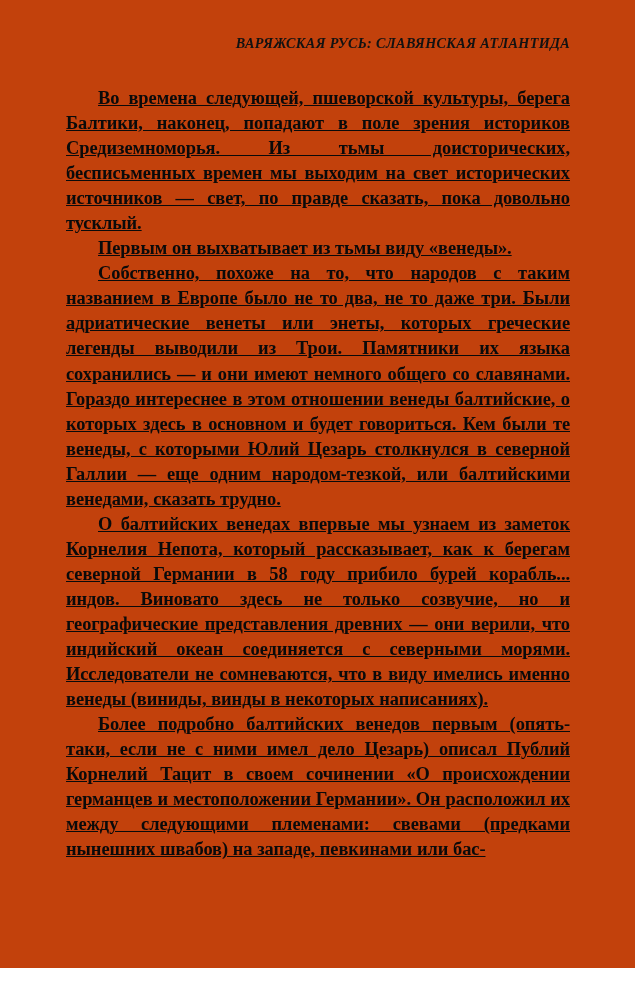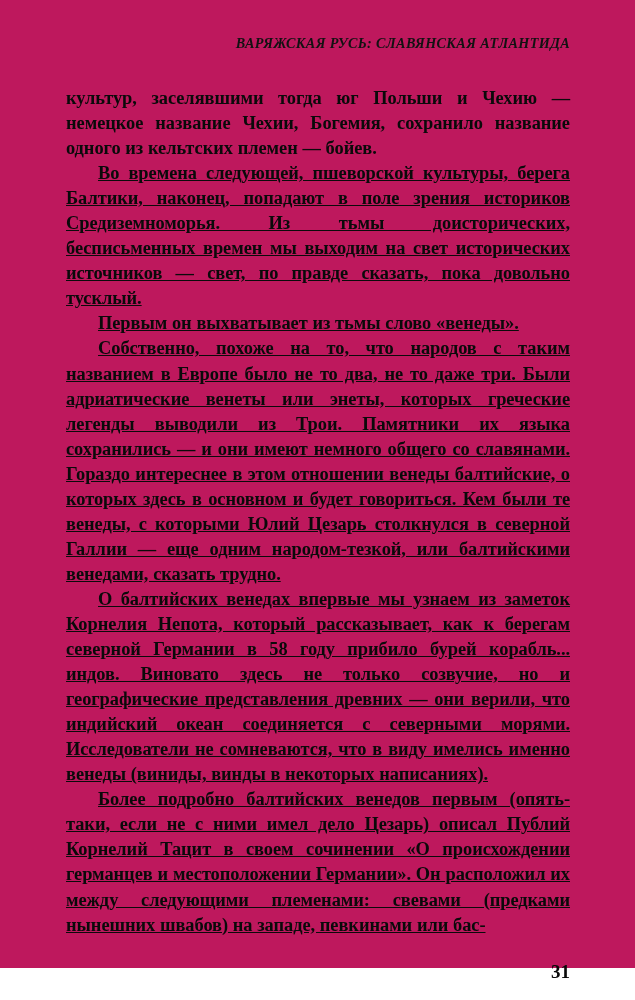--- a/index.html
+++ b/index.html
@@ -16,21 +16,21 @@
     font-family: "Liberation Serif", "DejaVu Serif", serif;
     color: #0b0b0b;
     -webkit-font-smoothing: antialiased;
   }
 
   .page {
     position: absolute;
     top: 0; left: 0;
     width: 635px;
     height: 968px;
-    background: #be185d;
+    background: #c2410c;
   }
 
   
   .running-head {
     position: absolute;
     top: 36px;
     left: 66px;
     width: 504px;
     text-align: right;
     font-weight: bold;
@@ -98,31 +98,29 @@
 </style>
 </head>
 <body>
 
 <div class="page">
 
   <div class="running-head">ВАРЯЖСКАЯ РУСЬ: СЛАВЯНСКАЯ АТЛАНТИДА</div>
 
   <div class="textblock">
 
-    <p class="para nostretch">культур, заселявшими тогда юг Польши и Чехию — немецкое название Чехии, Богемия, сохранило название одного из кельтских племен — бойев.</p>
 
     <p class="para indent nostretch">Во времена следующей, пшеворской культуры, берега Балтики, наконец, попадают в поле зрения историков Средиземноморья. Из тьмы доисторических, бесписьменных времен мы выходим на свет исторических источников — свет, по правде сказать, пока довольно тусклый.</p>
 
-    <p class="para indent nostretch">Первым он выхватывает из тьмы слово «венеды».</p>
+    <p class="para indent nostretch">Первым он выхватывает из тьмы виду «венеды».</p>
 
     <p class="para indent nostretch">Собственно, похоже на то, что народов с таким названием в Европе было не то два, не то даже три. Были адриатические венеты или энеты, которых греческие легенды выводили из Трои. Памятники их языка сохранились — и они имеют немного общего со славянами. Гораздо интереснее в этом отношении венеды балтийские, о которых здесь в основном и будет говориться. Кем были те венеды, с которыми Юлий Цезарь столкнулся в северной Галлии — еще одним народом-тезкой, или балтийскими венедами, сказать трудно.</p>
 
     <p class="para indent nostretch">О балтийских венедах впервые мы узнаем из заметок Корнелия Непота, который рассказывает, как к берегам северной Германии в 58 году прибило бурей корабль... индов. Виновато здесь не только созвучие, но и географические представления древних — они верили, что индийский океан соединяется с северными морями. Исследователи не сомневаются, что в виду имелись именно венеды (виниды, винды в некоторых написаниях).</p>
 
     <p class="para indent nostretch">Более подробно балтийских венедов первым (опять-таки, если не с ними имел дело Цезарь) описал Публий Корнелий Тацит в своем сочинении «О происхождении германцев и местоположении Германии». Он расположил их между следующими племенами: свевами (предками нынешних швабов) на западе, певкинами или бас-</p>
 
   </div>
 
-  <div class="folio">31</div>
 
   <div class="scan-tint"></div>
 
 </div>
 
 </body></html>

